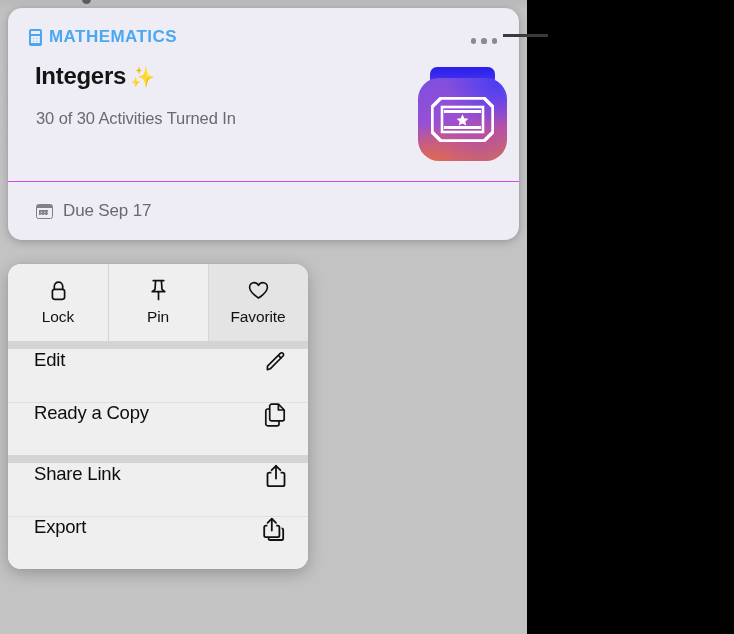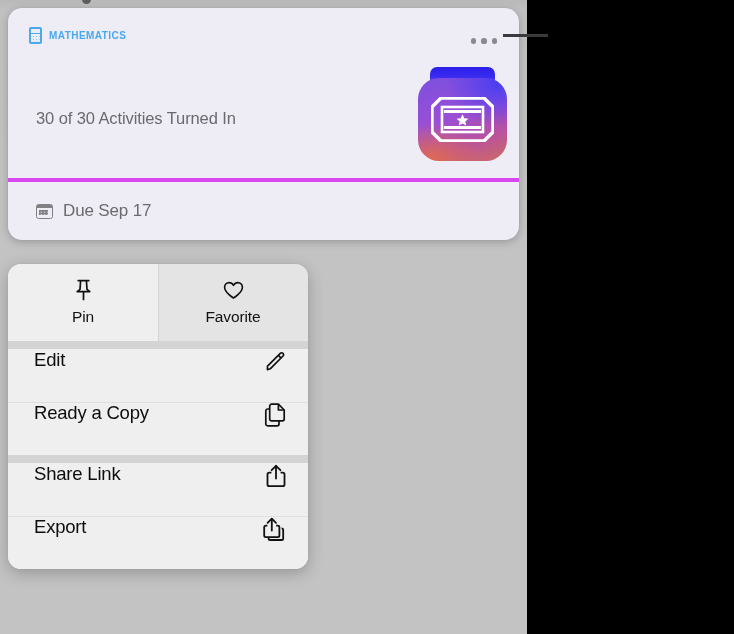--- a/index.html
+++ b/index.html
@@ -63,21 +63,21 @@
   .subject-row {
     position: absolute;
     left: 21px;
     top: 19px;
     display: flex;
     align-items: center;
     gap: 7px;
   }
   .subject-label {
     color: #4aa8ef;
-    font-size: 10px;
+    font-size: 17px;
     font-weight: 700;
     letter-spacing: 0.45px;
   }
 
   .calc-icon {
     width: 13px;
     height: 17px;
     border-radius: 2px;
     background: #4aa8ef;
     position: relative;
@@ -204,21 +204,21 @@
   }
   #ticket svg { display: block; }
 
   
   #card-footer {
     position: absolute;
     left: 0;
     bottom: 0;
     width: 511px;
     height: 58px;
-    border-top: 4px solid #d946ef;
+    border-top: 1px solid #d946ef;
     display: flex;
     align-items: center;
   }
   #due-group {
     position: absolute;
     left: 28px;
     display: flex;
     align-items: center;
     gap: 10px;
   }
@@ -351,20 +351,23 @@
 
 <div id="assignment-card">
 
   <div id="card-body">
 
     <div class="subject-row">
       <span class="calc-icon"></span>
       <span class="subject-label">MATHEMATICS</span>
     </div>
 
+    <div id="assignment-title">
+      <span>Integers</span><span class="sparkles">✨</span>
+    </div>
 
     <div id="assignment-progress">30 of 30 Activities Turned In</div>
 
     <div id="more-button">
       <span></span>
       <span></span>
       <span></span>
     </div>
 
     <div id="app-icon">
@@ -390,20 +393,29 @@
     </div>
   </div>
 </div>
 
 <div id="callout-line"></div>
 
 <div id="context-menu">
 
   <div id="quick-row">
 
+    <div class="quick-cell">
+      <span class="quick-icon">
+        <svg width="17" height="21" viewBox="0 0 17 21" fill="none">
+          <path d="M4.3 9.3 V6.3 a4.2 4.2 0 0 1 8.4 0 V9.3" stroke="#111" stroke-width="1.7" fill="none"></path>
+          <rect x="2.4" y="9.3" width="12.2" height="10" rx="2.2" stroke="#111" stroke-width="1.7" fill="none"></rect>
+        </svg>
+      </span>
+      <span class="quick-label">Lock</span>
+    </div>
 
     <div class="quick-cell">
       <span class="quick-icon">
         <svg width="17" height="22" viewBox="0 0 17 22" fill="none">
           <line x1="3.2" y1="1.6" x2="13.8" y2="1.6" stroke="#111" stroke-width="1.7" stroke-linecap="round"></line>
           <path d="M5.6 1.8 L5.0 10.4 L2.2 12.6 H14.8 L12.0 10.4 L11.4 1.8" stroke="#111" stroke-width="1.7" fill="none" stroke-linejoin="round"></path>
           <line x1="8.5" y1="12.9" x2="8.5" y2="20.5" stroke="#111" stroke-width="1.7" stroke-linecap="round"></line>
         </svg>
       </span>
       <span class="quick-label">Pin</span>

